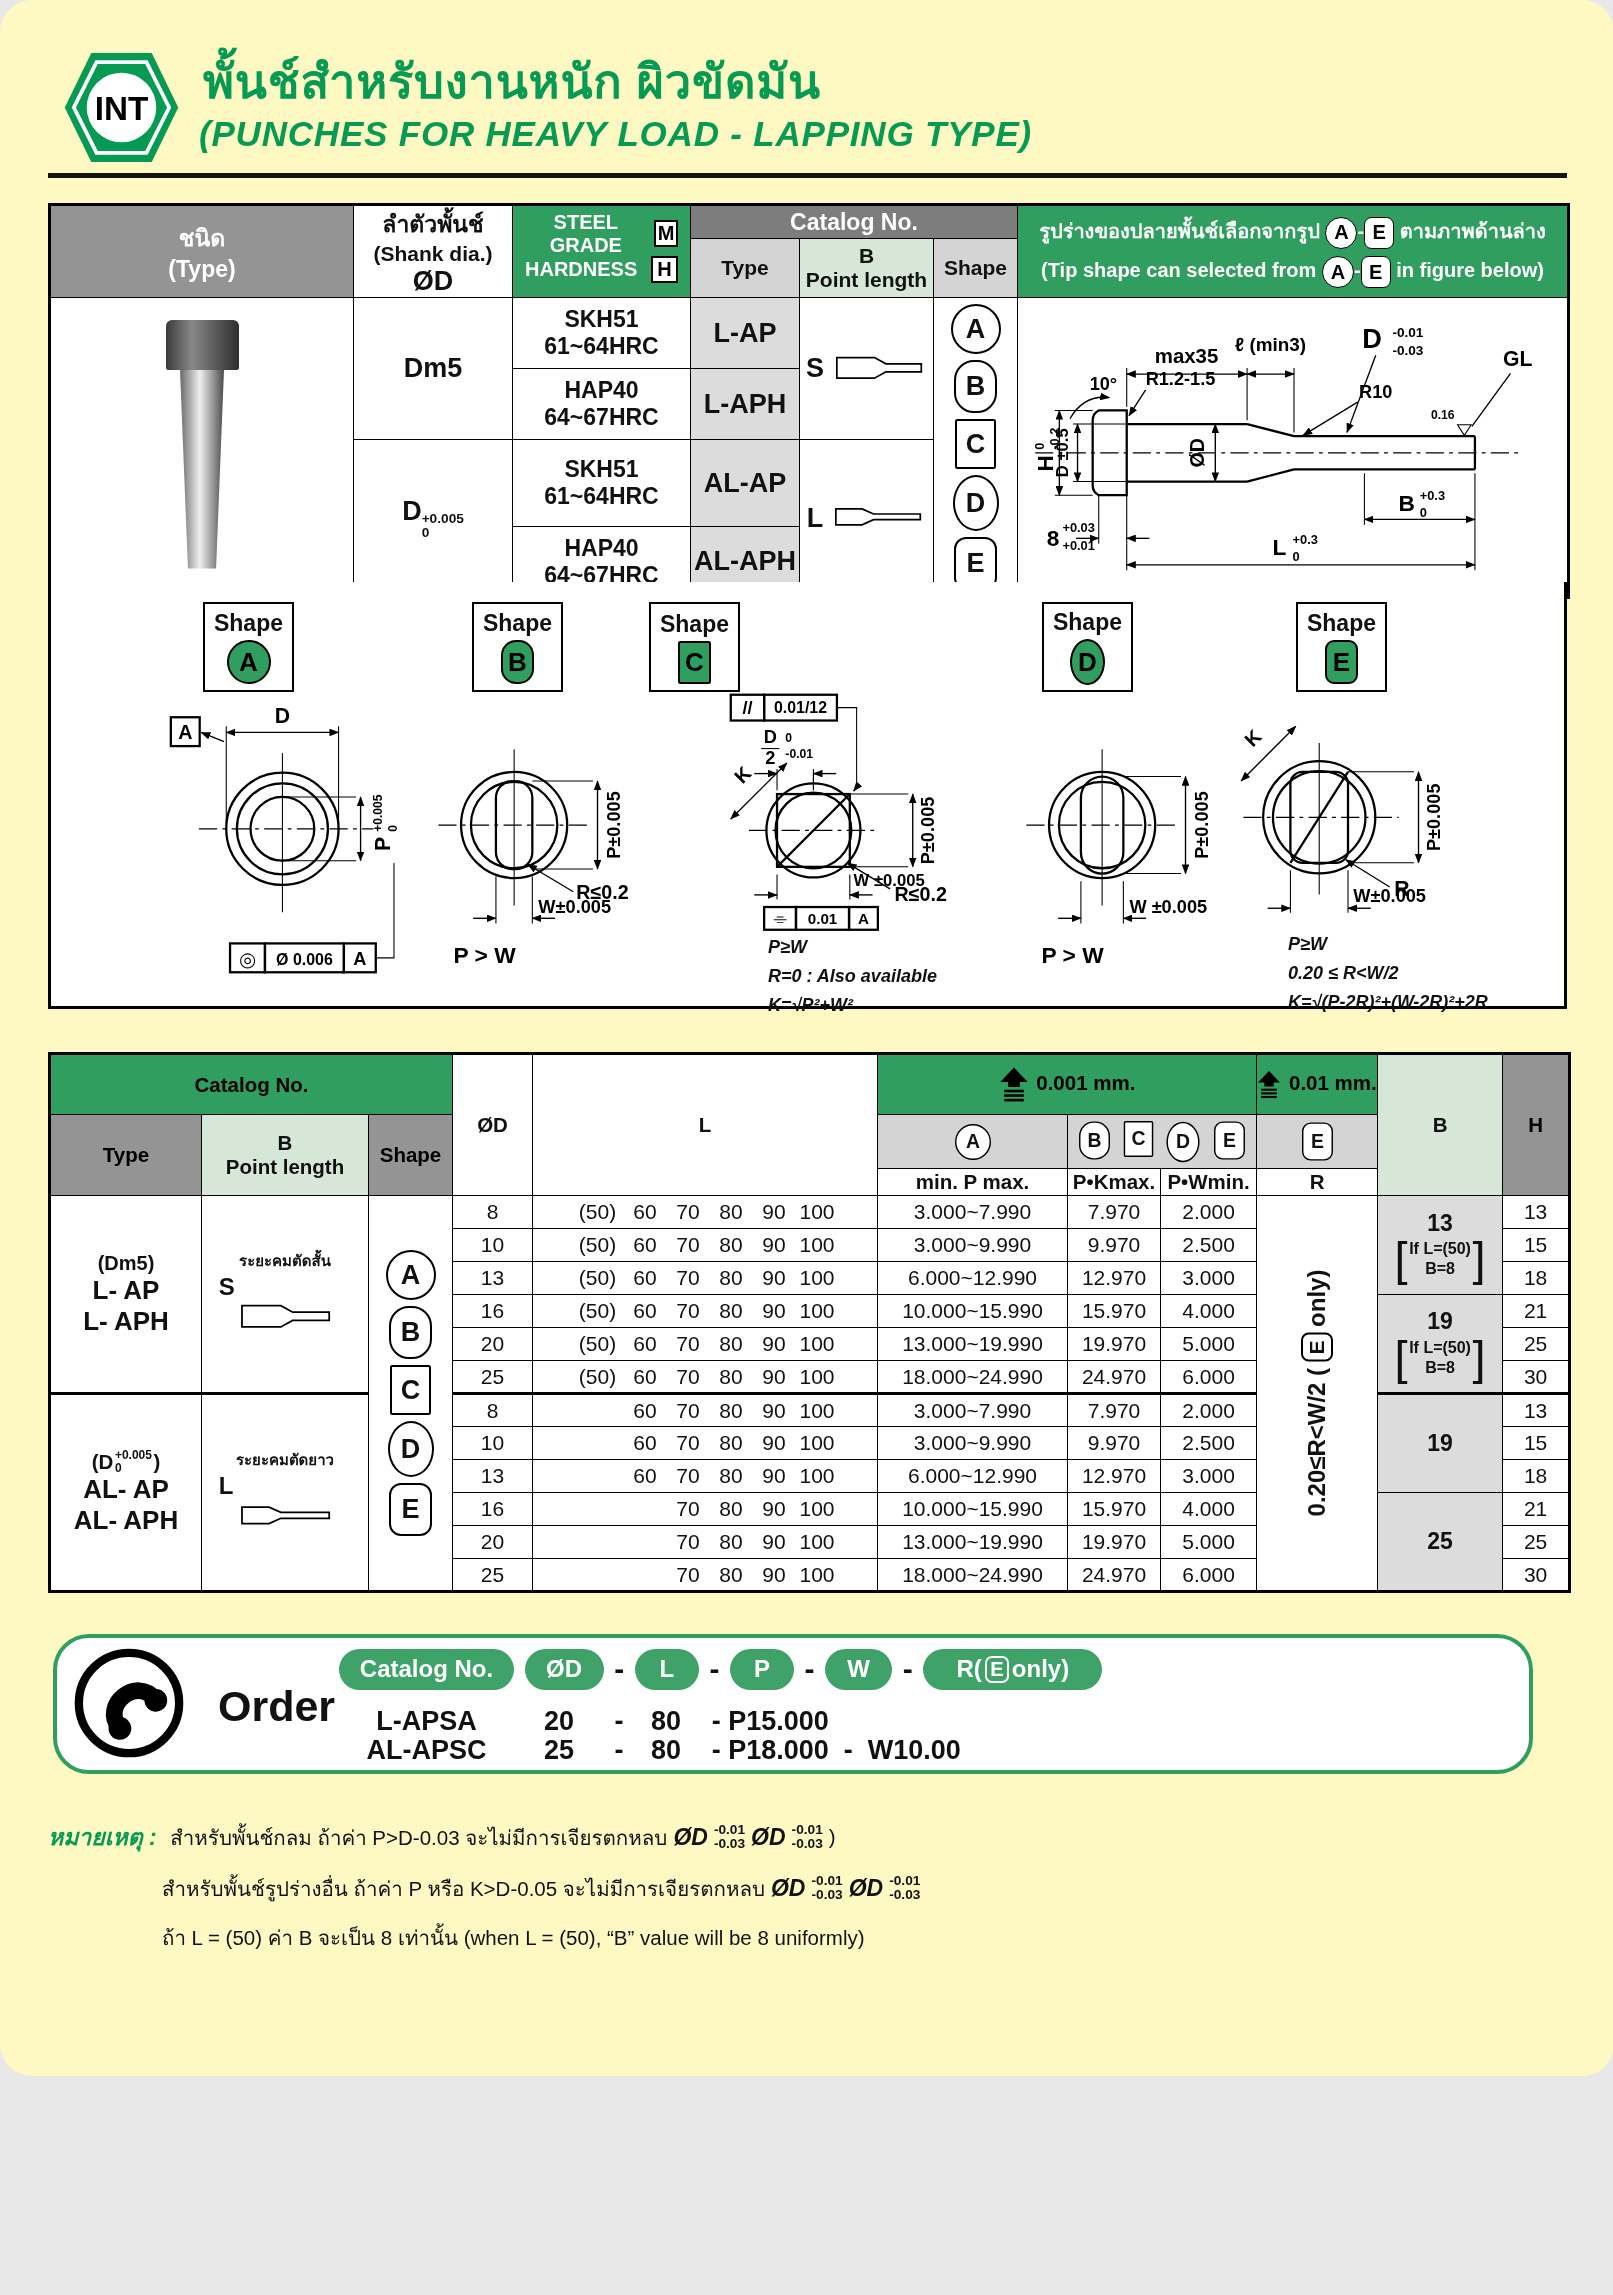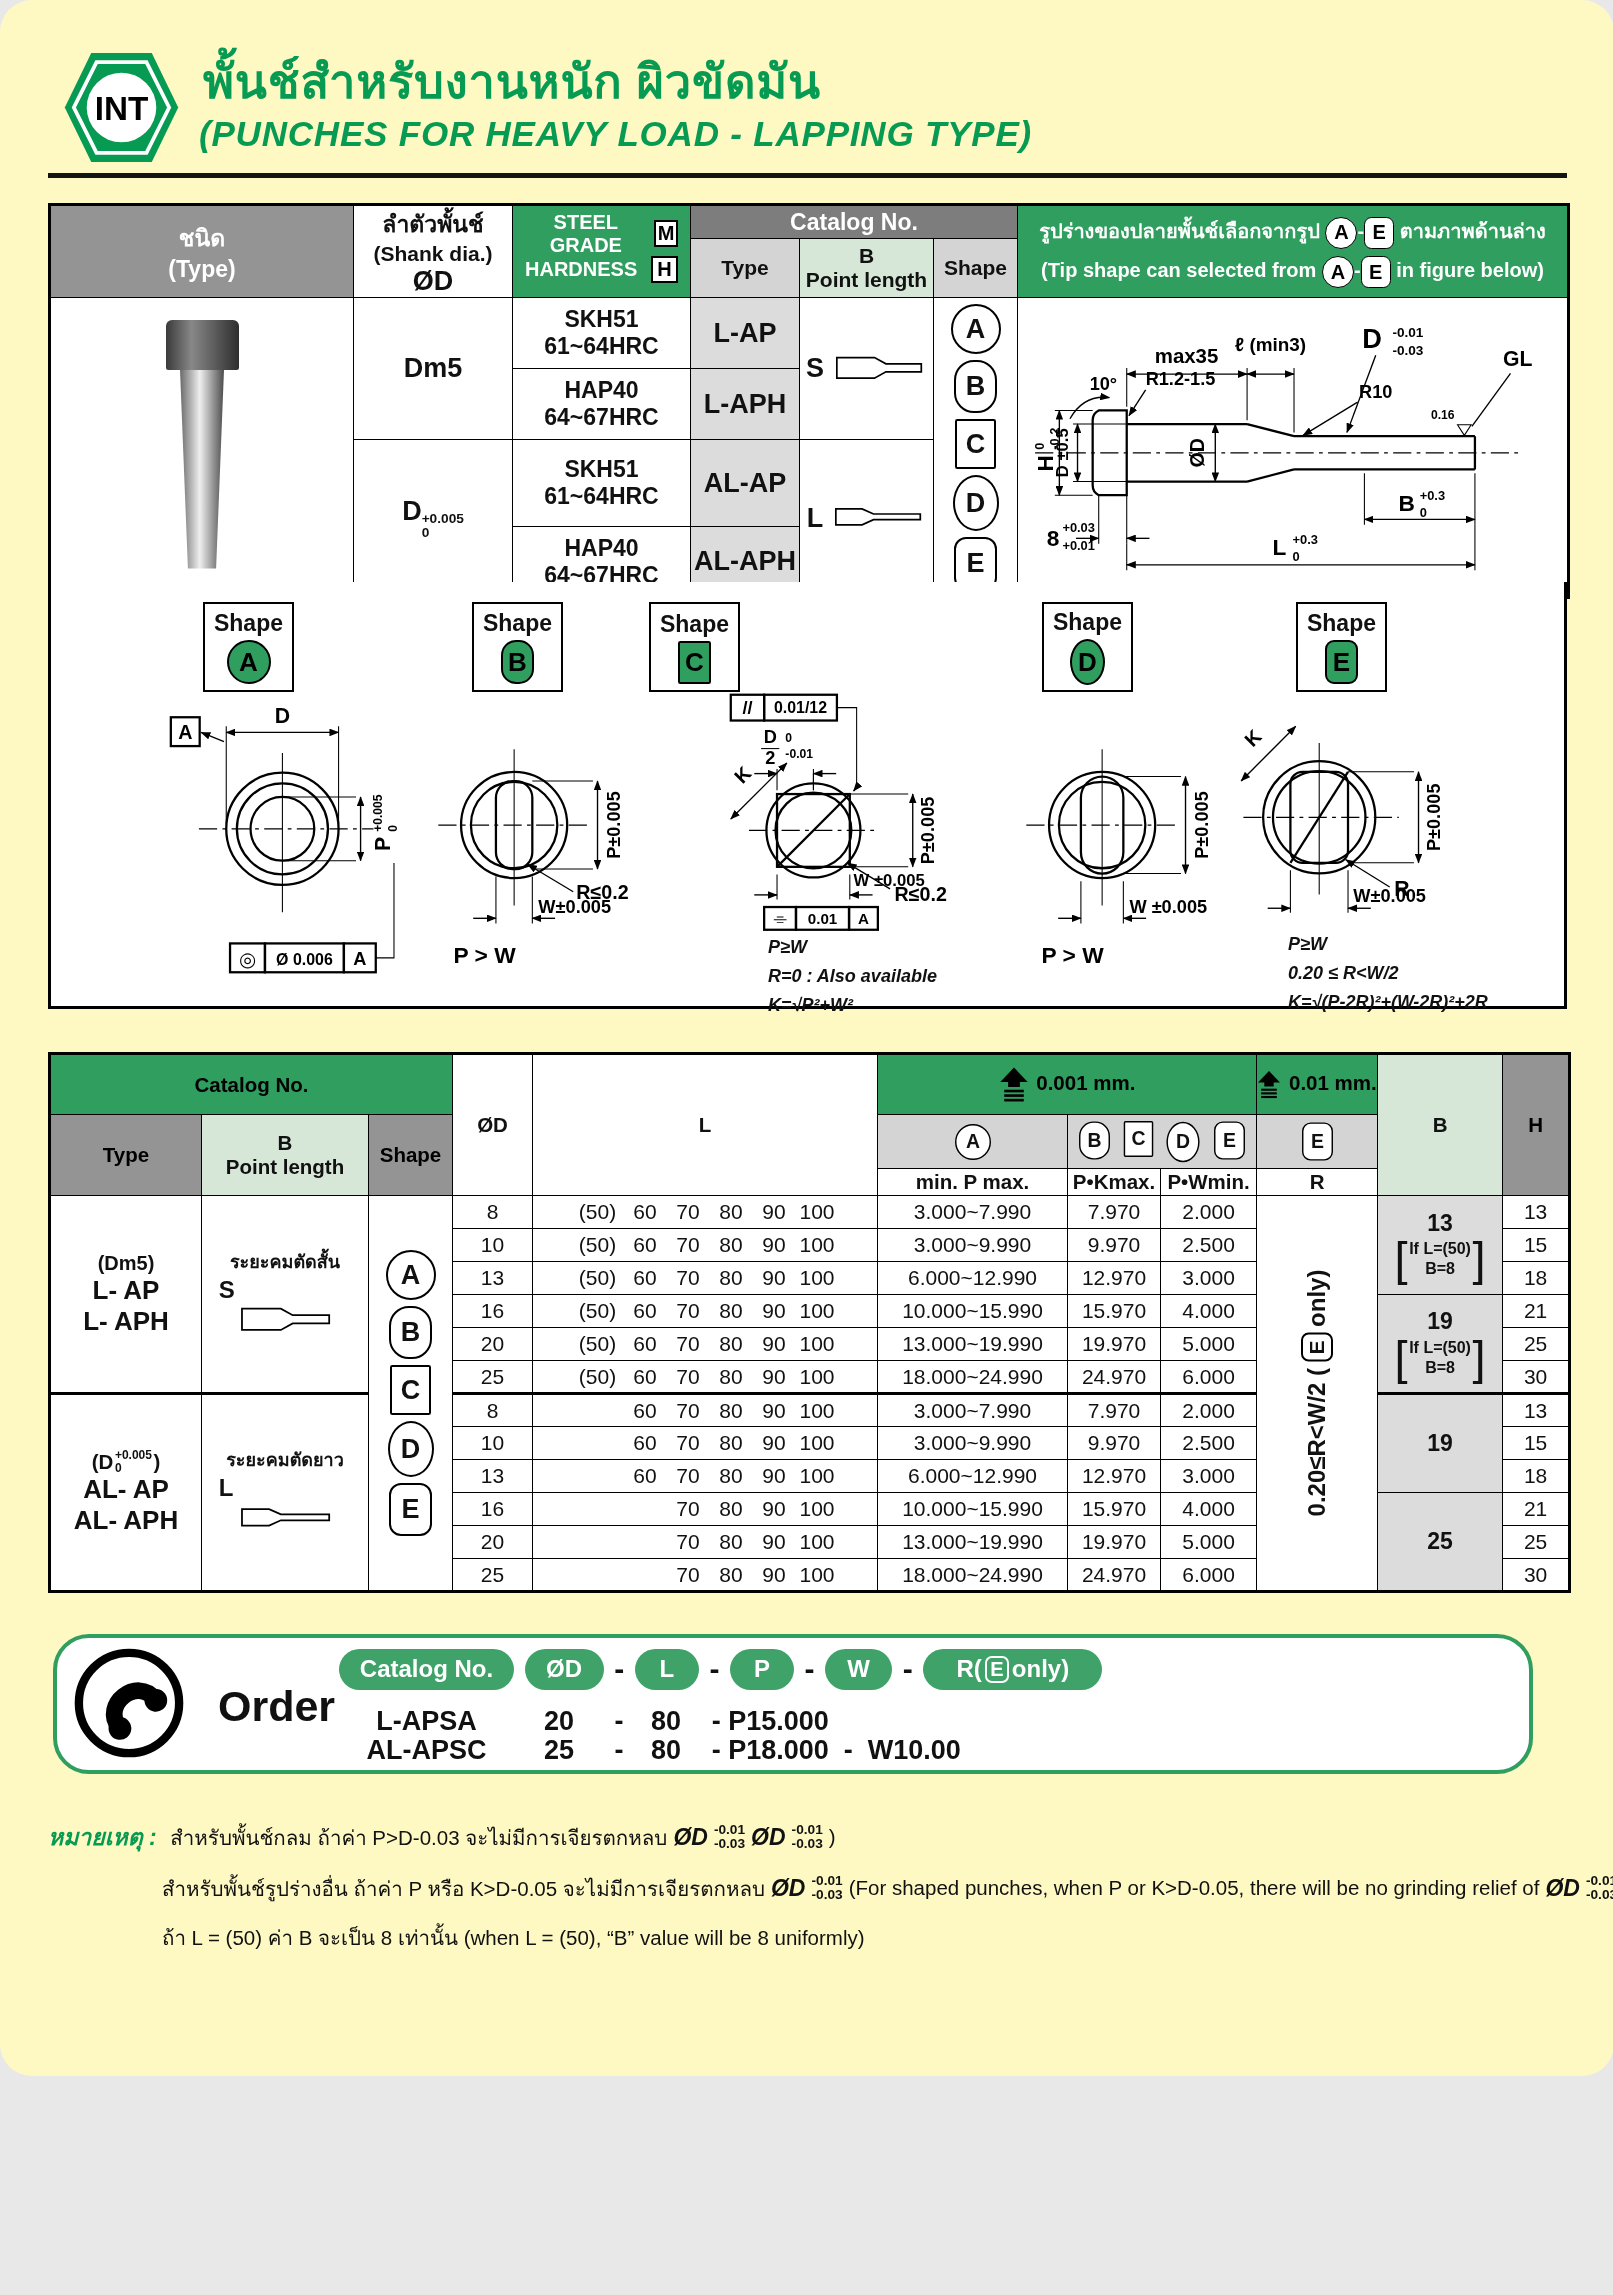--- a/index.html
+++ b/index.html
@@ -78,21 +78,21 @@
   .ls.first { width:52px; }
   .stepicon { vertical-align:middle; margin-right:7.6px; }
   .bnum { font-size:23px; font-weight:bold; }
   .bracket { display:flex; align-items:center; justify-content:center; gap:1.5px; margin-top:1.5px; }
   .bracket .br { font-size:47px; font-weight:400; line-height:.9; }
   .bracket .bl { font-size:16px; line-height:1.25;text-align:center; }
   .rcell { position:relative; background:#fff; }
   .rot { position:absolute; left:50%; top:50%; width:395px; transform:translate(-50%,-50%) rotate(-90deg); display:flex; align-items:center; justify-content:center; gap:6px; font-size:24px; font-weight:bold; white-space:nowrap; }
   .rot .ebdg { display:inline-flex; align-items:center; justify-content:center; border:2.3px solid #000; border-radius:7.6px; width:29px; height:32px; font-size:21px; }
   .g2d { display:flex; align-items:flex-end; justify-content:center; gap:1.5px; font-size:20.5px; }
-  .thline { font-size:18px; font-weight:bold; }
+  .thline { font-size:15px; font-weight:bold; }
 
   
   .order-box { position:absolute; left:53px; top:1634px; width:1480px; height:140px; border:4.6px solid #2f9e5f; border-radius:36px; background:#fff; }
   .phone { position:absolute; left:12px; top:4.6px; }
   .order-word { position:absolute; left:161px; top:44px; font-size:43px; font-weight:bold; }
   .pillrow { position:absolute; left:282px; top:10.6px; display:flex; align-items:center; gap:10.6px; }
   .pill { background:#3fa269; color:#fff; font-weight:bold; font-size:24px; border-radius:23px; height:41px; display:flex; align-items:center; justify-content:center; padding:0 16.7px; }
   .pill.cat { width:175px; } .pill.od { width:79px; } .pill.l { width:64px; }
   .pill.p { width:64px; } .pill.w { width:67px; } .pill.r { width:179px; gap:3px; }
   .pill .ebdg { display:inline-flex; align-items:center; justify-content:center; border:2.3px solid #fff; border-radius:6.8px; width:24px; height:27px; font-size:20px; }
@@ -766,21 +766,20 @@
         </span>
       <span>)</span>
     </div>
     <div class="row indent">
       <span>สำหรับพั้นช์รูปร่างอื่น ถ้าค่า P หรือ K&gt;D-0.05 จะไม่มีการเจียรตกหลบ</span>
       <span class="od">ØD</span>
         <span class="tol">
           <span>-0.01</span>
           <span>-0.03</span>
         </span>
-      <span>(For shaped punches, when P or K&gt;D-0.05, there will be no grinding relief of</span>
       <span class="od">ØD</span>
         <span class="tol">
           <span>-0.01</span>
           <span>-0.03</span>
         </span>
 
     </div>
     <div class="row indent">
       <span>ถ้า L = (50) ค่า B จะเป็น 8 เท่านั้น (when L = (50), “B” value will be 8 uniformly)</span>
     </div>

